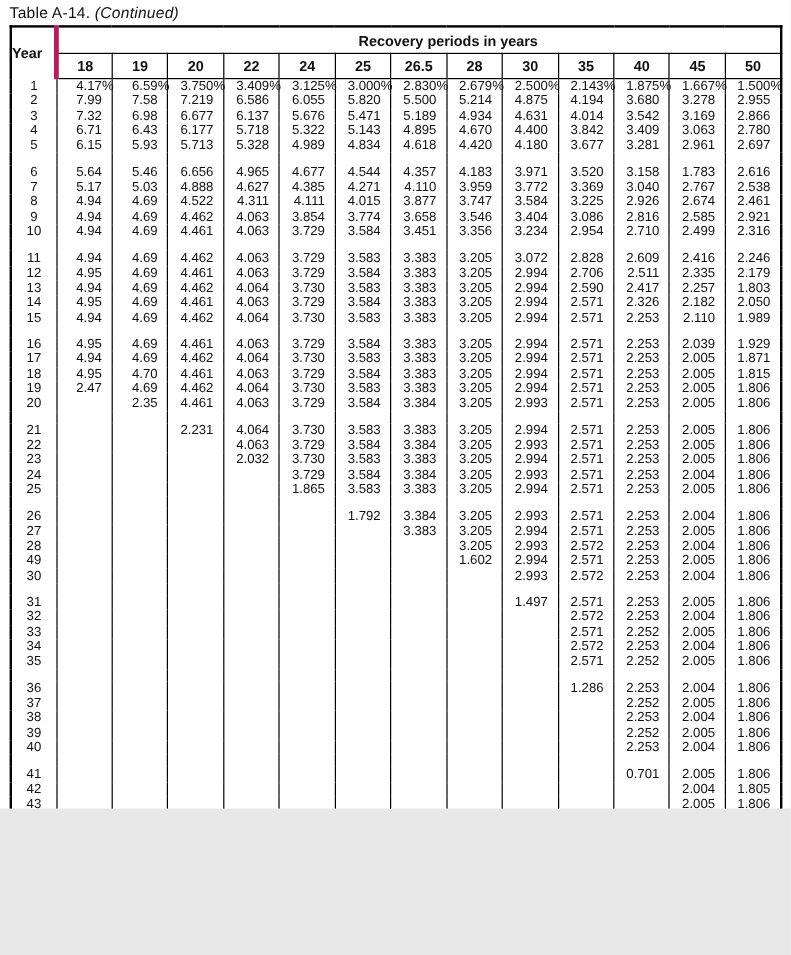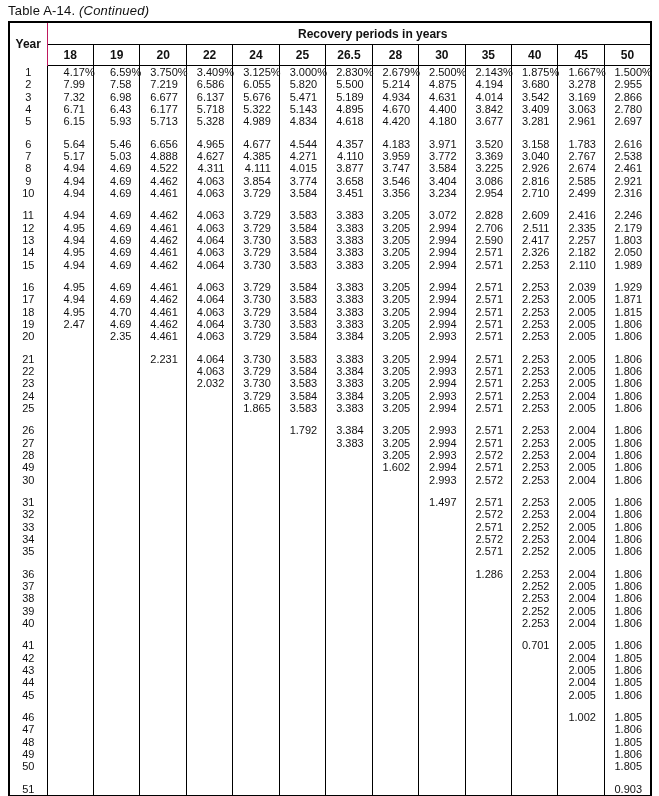--- a/index.html
+++ b/index.html
@@ -1,29 +1,29 @@
 <!DOCTYPE html>
 <html><head>
 <meta charset="utf-8">
 <style>
   html, body { margin: 0; padding: 0; background: #e8e8e8; }
   .page {
-    width: 659px; height: 796px; background: #ffffff; box-sizing: border-box;
+    width: 659px; height: 674px; background: #ffffff; box-sizing: border-box;
     padding: 2px 0 0 8px; font-family: "Liberation Sans", sans-serif; color: #111;
     overflow: hidden;
   }
   .doc-title { font-size: 13px; margin: 1px 0 3px 0; letter-spacing: 0.2px; }
   .doc-title .cont { font-style: italic; }
   table.rate-table {
     border-collapse: collapse; table-layout: fixed; width: 644px;
     border: 2px solid #000;
   }
   .rate-table col.year-col { width: 38px; }
   .rate-table th { font-weight: bold; font-size: 12px; padding: 0; }
-  .rate-table th.year-h { border-right: 1px solid #be185d; text-align: center; }
+  .rate-table th.year-h { border-right: 4px solid #be185d; text-align: left; }
   .rate-table th.group-h { height: 21px; text-align: center; border-bottom: 1px solid #000; padding-left: 48px; }
   .rate-table tr.col-head th { height: 20px; text-align: center; border-left: 1px solid #000; border-bottom: 1px solid #000; }
   .rate-table tr.col-head th:first-child { border-left: none; }
   .rate-table td {
     font-size: 11px; height: 12.3px; line-height: 12.3px; padding: 0 8px 0 0;
     text-align: right; border-left: 1px solid #000; white-space: nowrap; overflow: visible;
   }
   .rate-table td.year-cell { text-align: center; padding: 0; border-left: none; }
   .rate-table tr.spacer td { height: 10.2px; line-height: 10.2px; }
   .pct { display: inline-block; width: 0; overflow: visible; }

